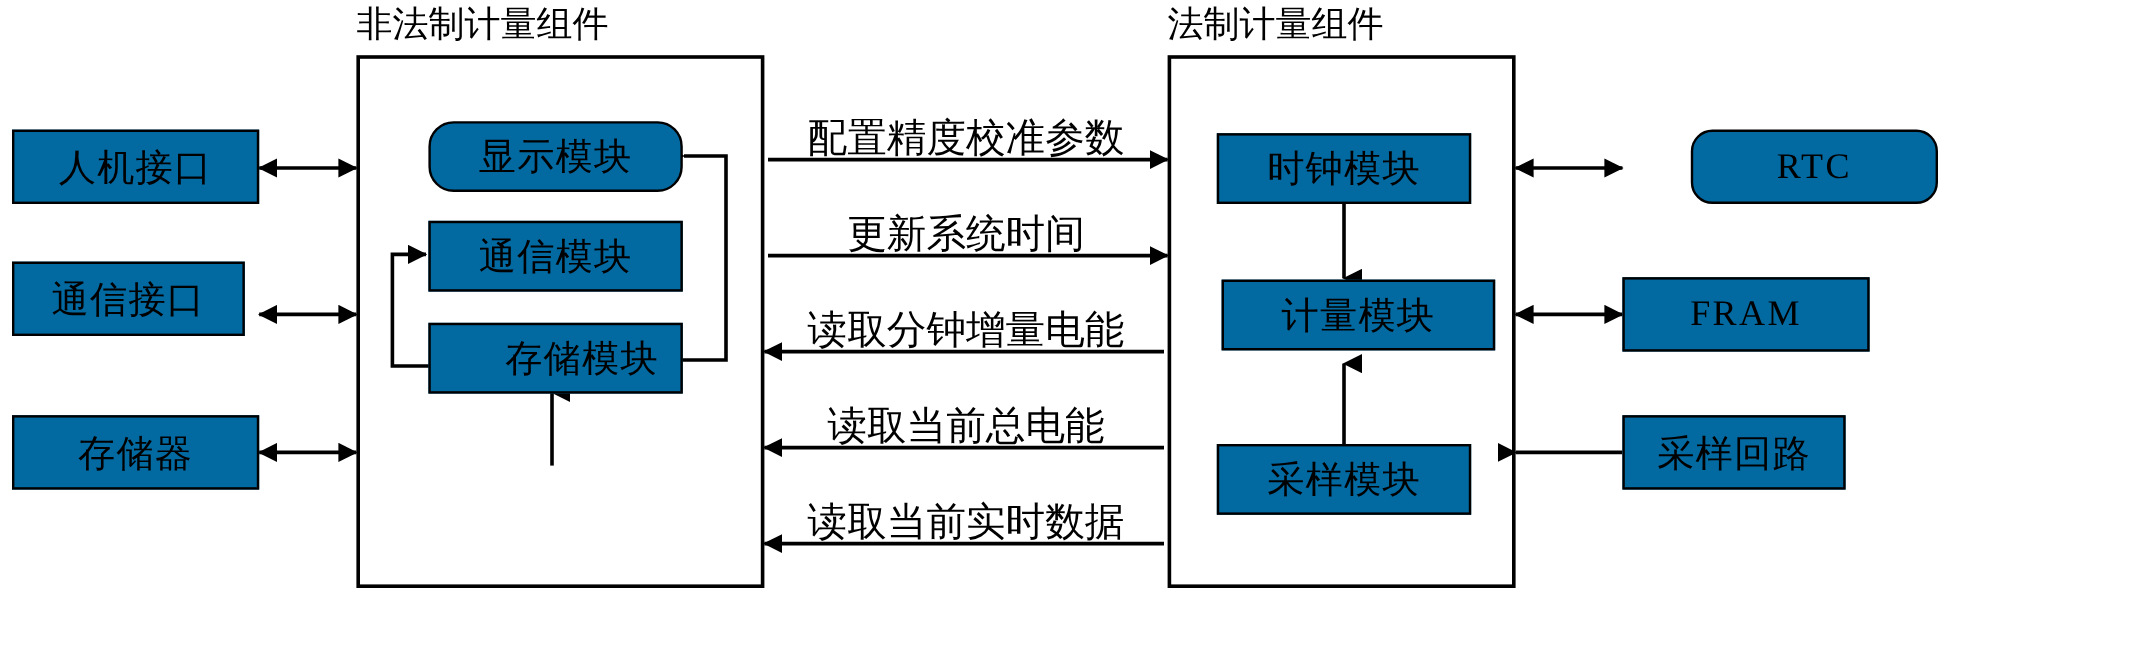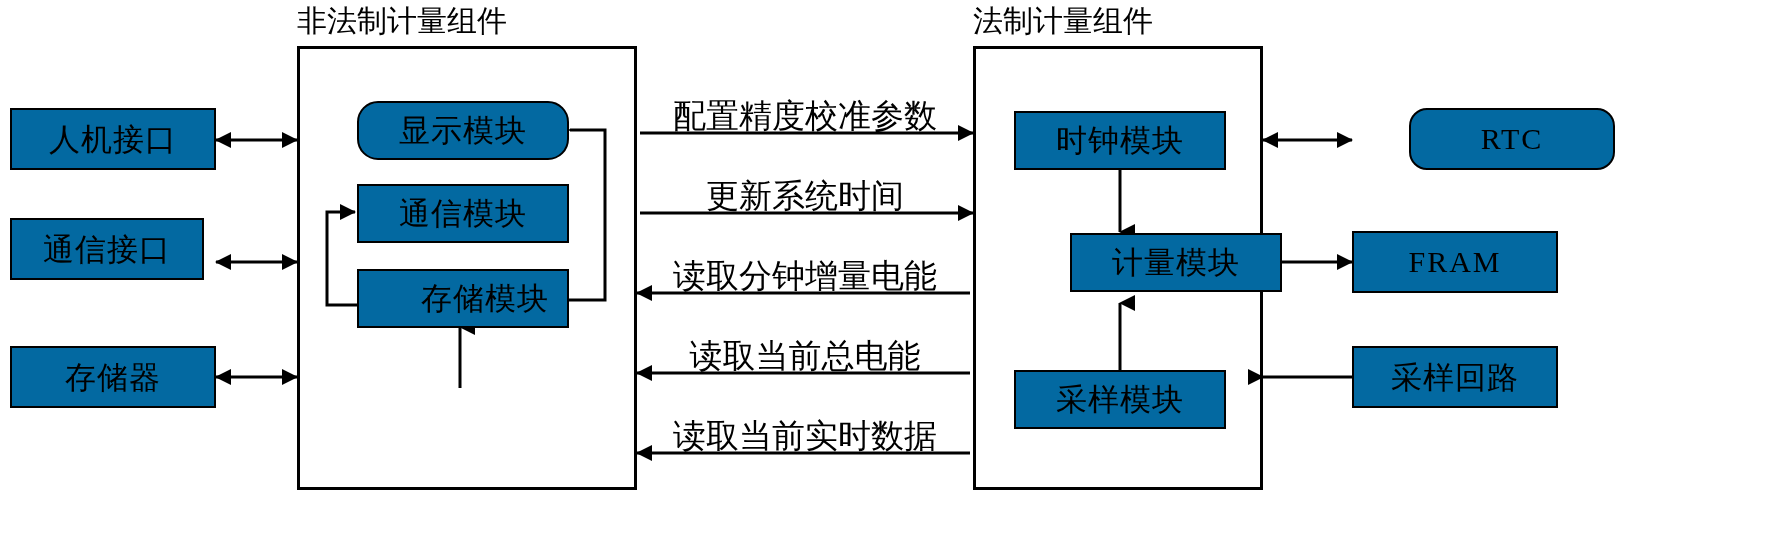--- a/index.html
+++ b/index.html
@@ -156,20 +156,20 @@
   <div class="node-box" style="left:357px; top:184px; width:212px; height:59px;">通信模块</div>
   <div class="node-box" style="left:357px; top:269px; width:212px; height:59px;padding-left:44px;">存储模块</div>
 
   <div class="edge-label" style="left:645px; top:100px; width:320px;">配置精度校准参数</div>
   <div class="edge-label" style="left:645px; top:180px; width:320px;">更新系统时间</div>
   <div class="edge-label" style="left:645px; top:260px; width:320px;">读取分钟增量电能</div>
   <div class="edge-label" style="left:645px; top:340px; width:320px;">读取当前总电能</div>
   <div class="edge-label" style="left:645px; top:420px; width:320px;">读取当前实时数据</div>
 
   <div class="node-box" style="left:1014px; top:111px; width:212px; height:59px;">时钟模块</div>
-  <div class="node-box" style="left:1070px; top:233px; width:212px; height:59px;">计量模块</div>
+  <div class="node-box" style="left:1018px; top:233px; width:228px; height:59px;">计量模块</div>
   <div class="node-box" style="left:1014px; top:370px; width:212px; height:59px;">采样模块</div>
 
   <div class="node-box latin" style="left:1409px; top:108px; width:206px; height:62px;border-radius:18px;">RTC</div>
   <div class="node-box latin" style="left:1352px; top:231px; width:206px; height:62px;">FRAM</div>
-  <div class="node-box" style="left:1352px; top:346px; width:206px; height:62px;">采样回路</div>
+  <div class="node-box" style="left:1352px; top:346px; width:186px; height:62px;">采样回路</div>
 
 </div>
 
 </body></html>

